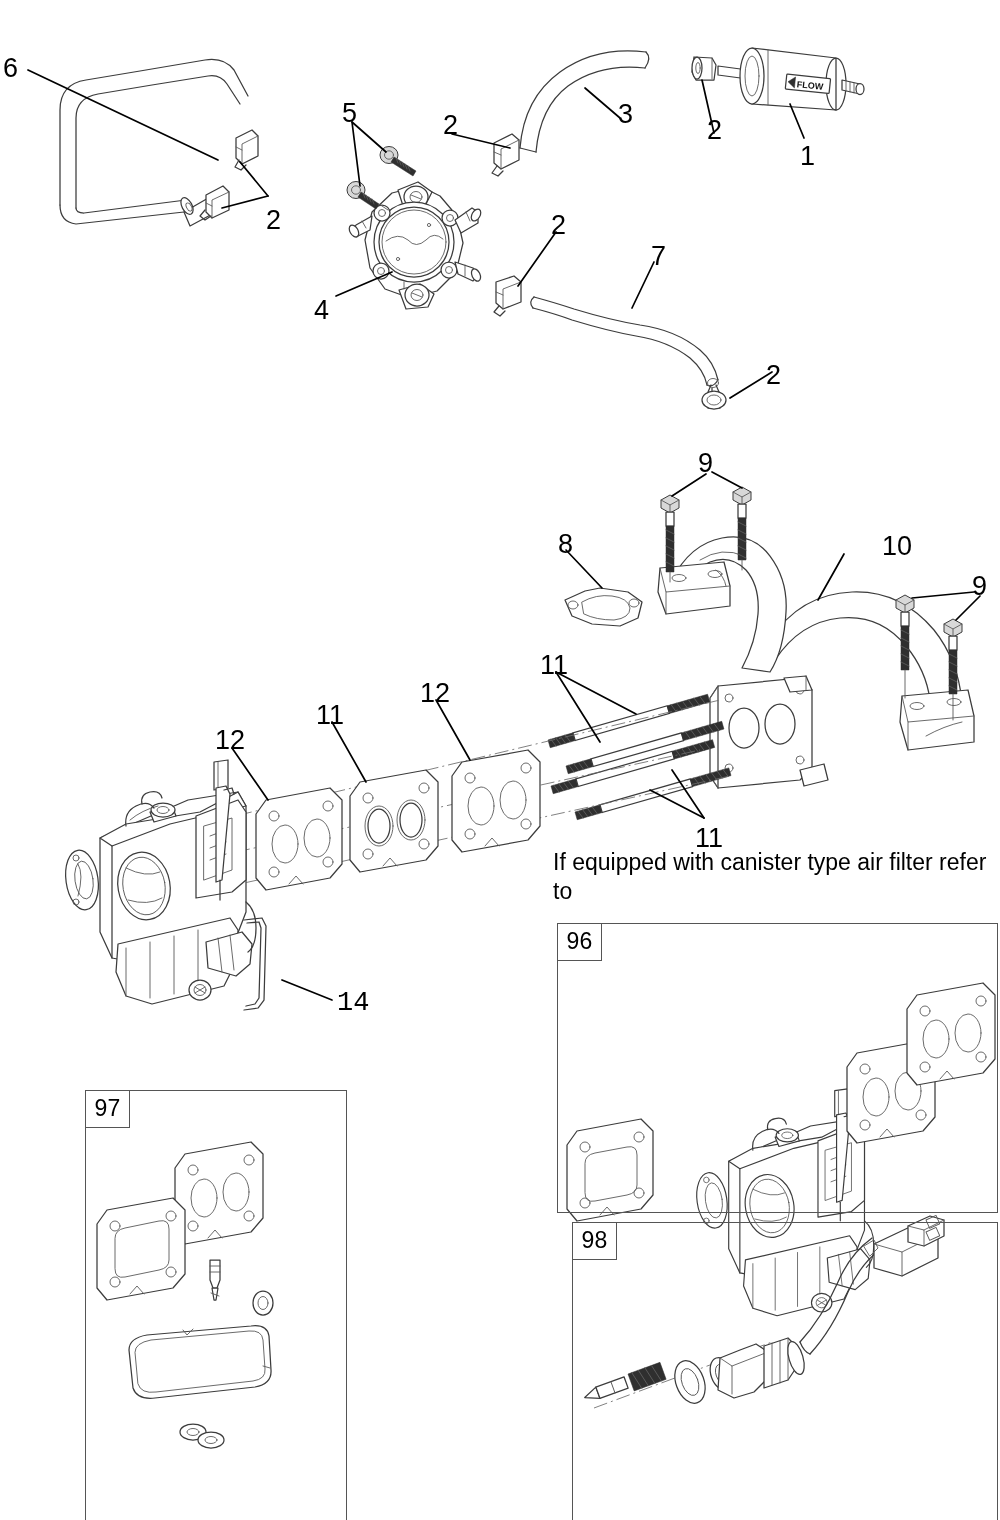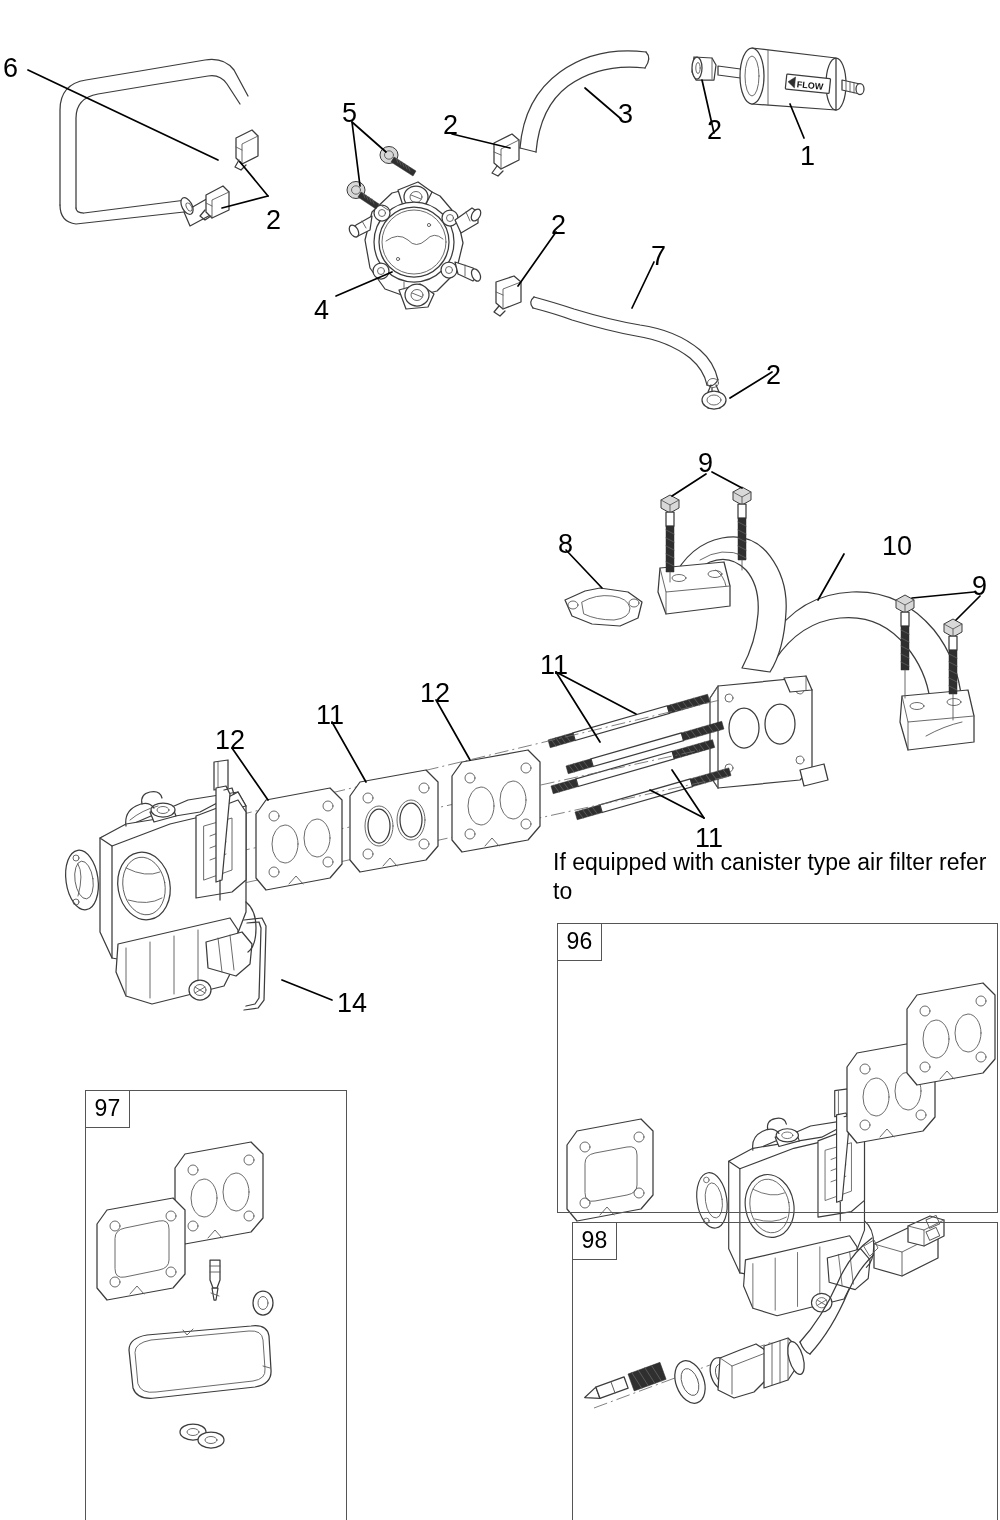--- a/index.html
+++ b/index.html
@@ -654,21 +654,21 @@
   <div class="callout" style="left:766px;top:362px;">2</div>
   <div class="callout" style="left:698px;top:450px;">9</div>
   <div class="callout" style="left:558px;top:531px;">8</div>
   <div class="callout" style="left:834px;top:533px;margin-left:48px;">10</div>
   <div class="callout" style="left:972px;top:573px;">9</div>
   <div class="callout" style="left:540px;top:652px;">11</div>
   <div class="callout" style="left:420px;top:680px;">12</div>
   <div class="callout" style="left:316px;top:702px;">11</div>
   <div class="callout" style="left:215px;top:727px;">12</div>
   <div class="callout" style="left:695px;top:825px;">11</div>
-  <div class="callout" style="left:337px;top:990px;">14</div>
+  <div class="callout" style="left:337px;top:990px;font-family:Liberation Mono, monospace;">14</div>
 
   <div class="inset-frame" style="left:557px; top:923px;  width:441px; height:290px;">
     <div class="inset-tag">96</div>
   </div>
 
   <div class="inset-frame" style="left:85px;  top:1090px; width:262px; height:484px;">
     <div class="inset-tag">97</div>
   </div>
 
   <div class="inset-frame" style="left:572px; top:1222px; width:426px; height:364px;">

